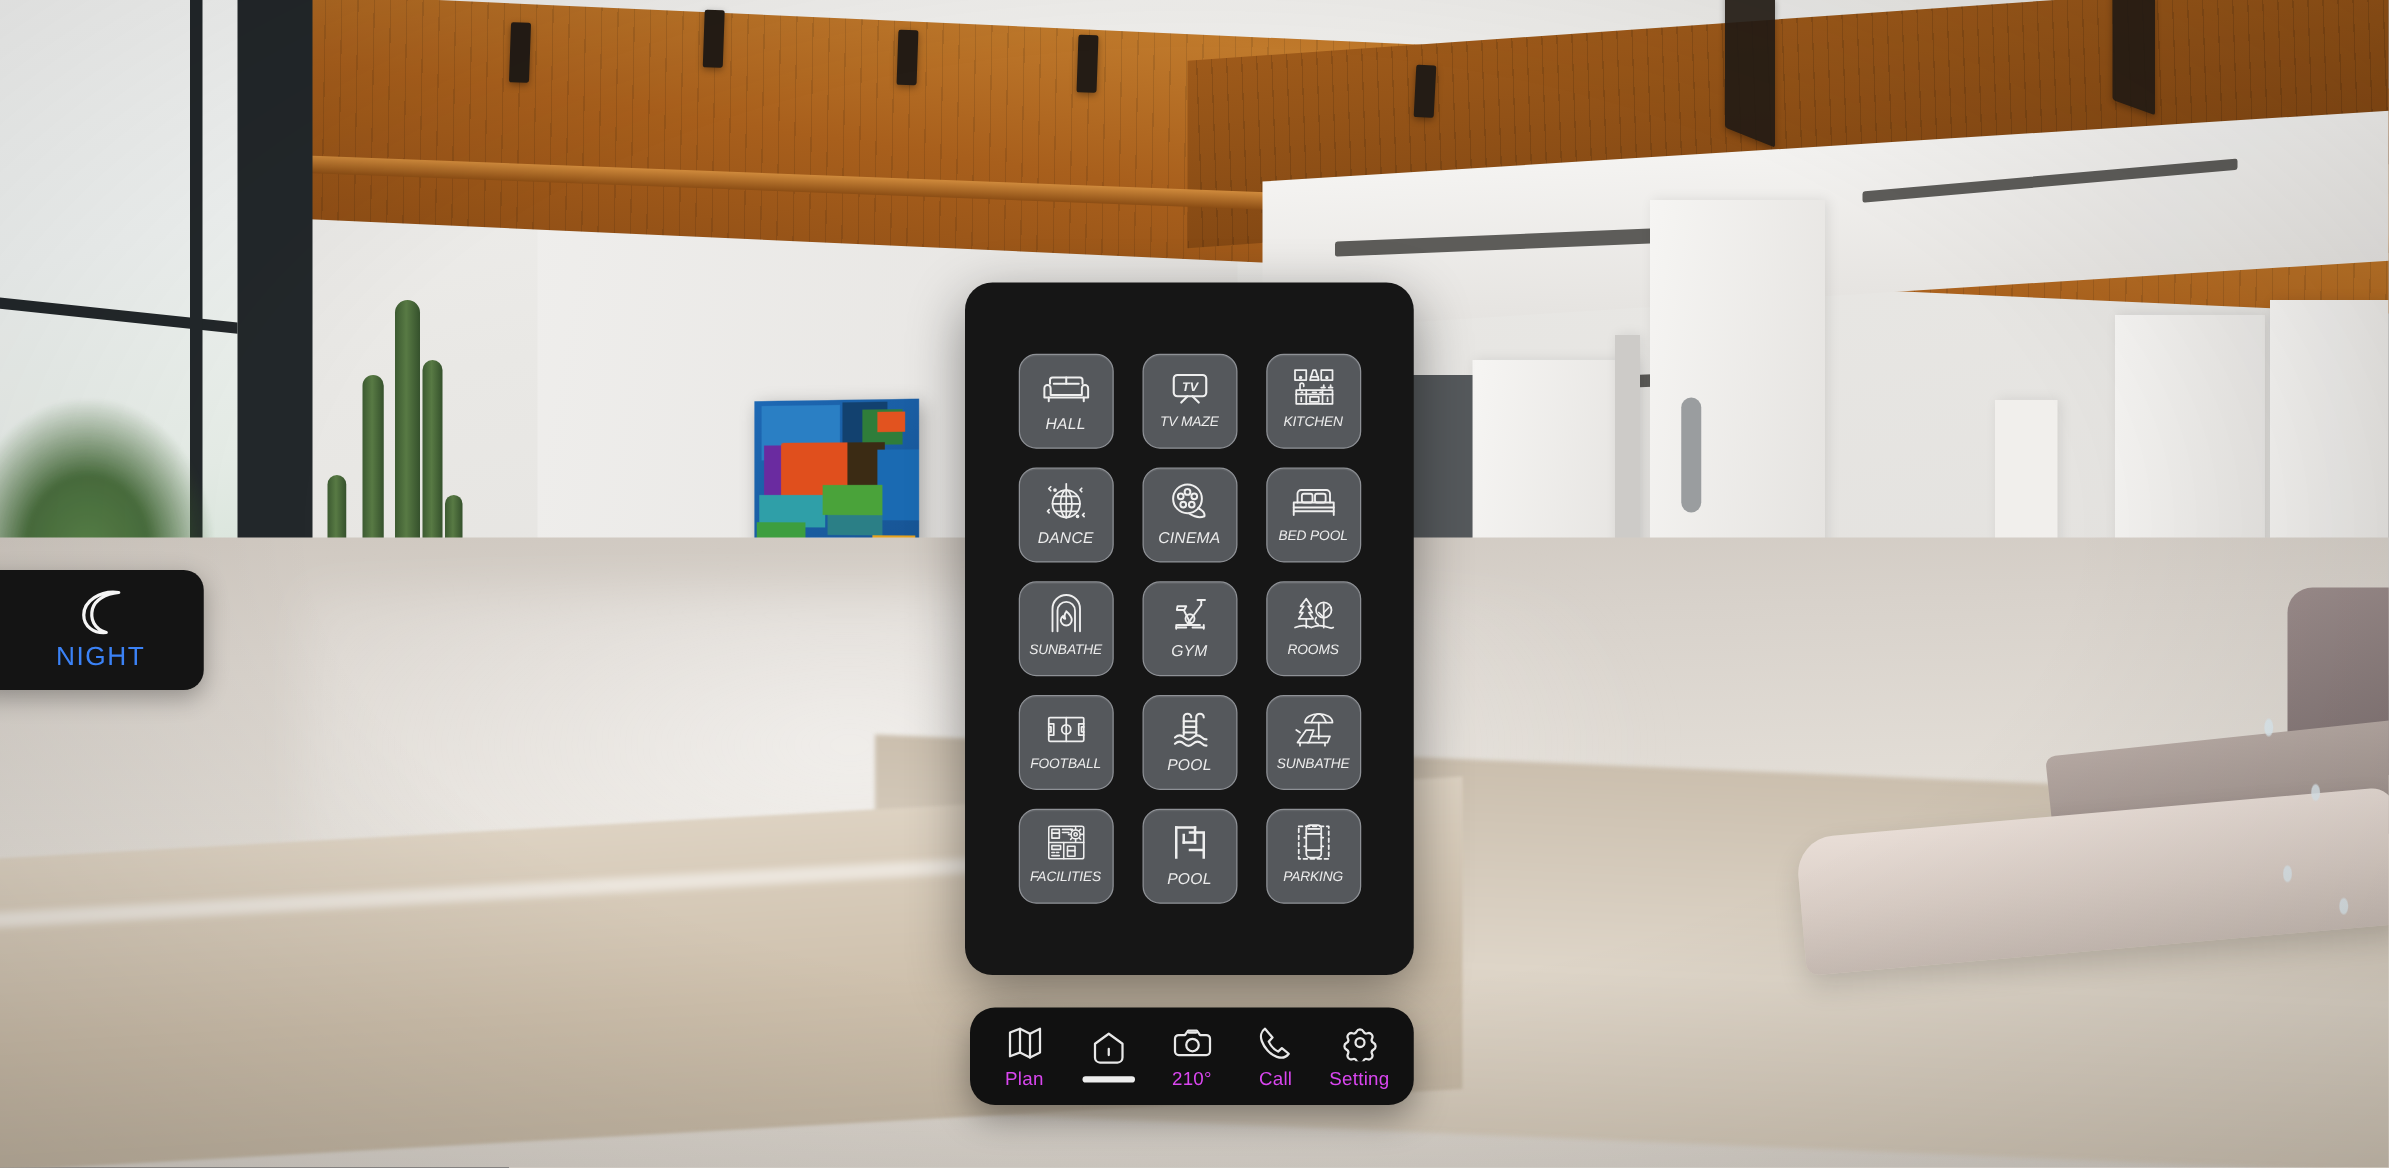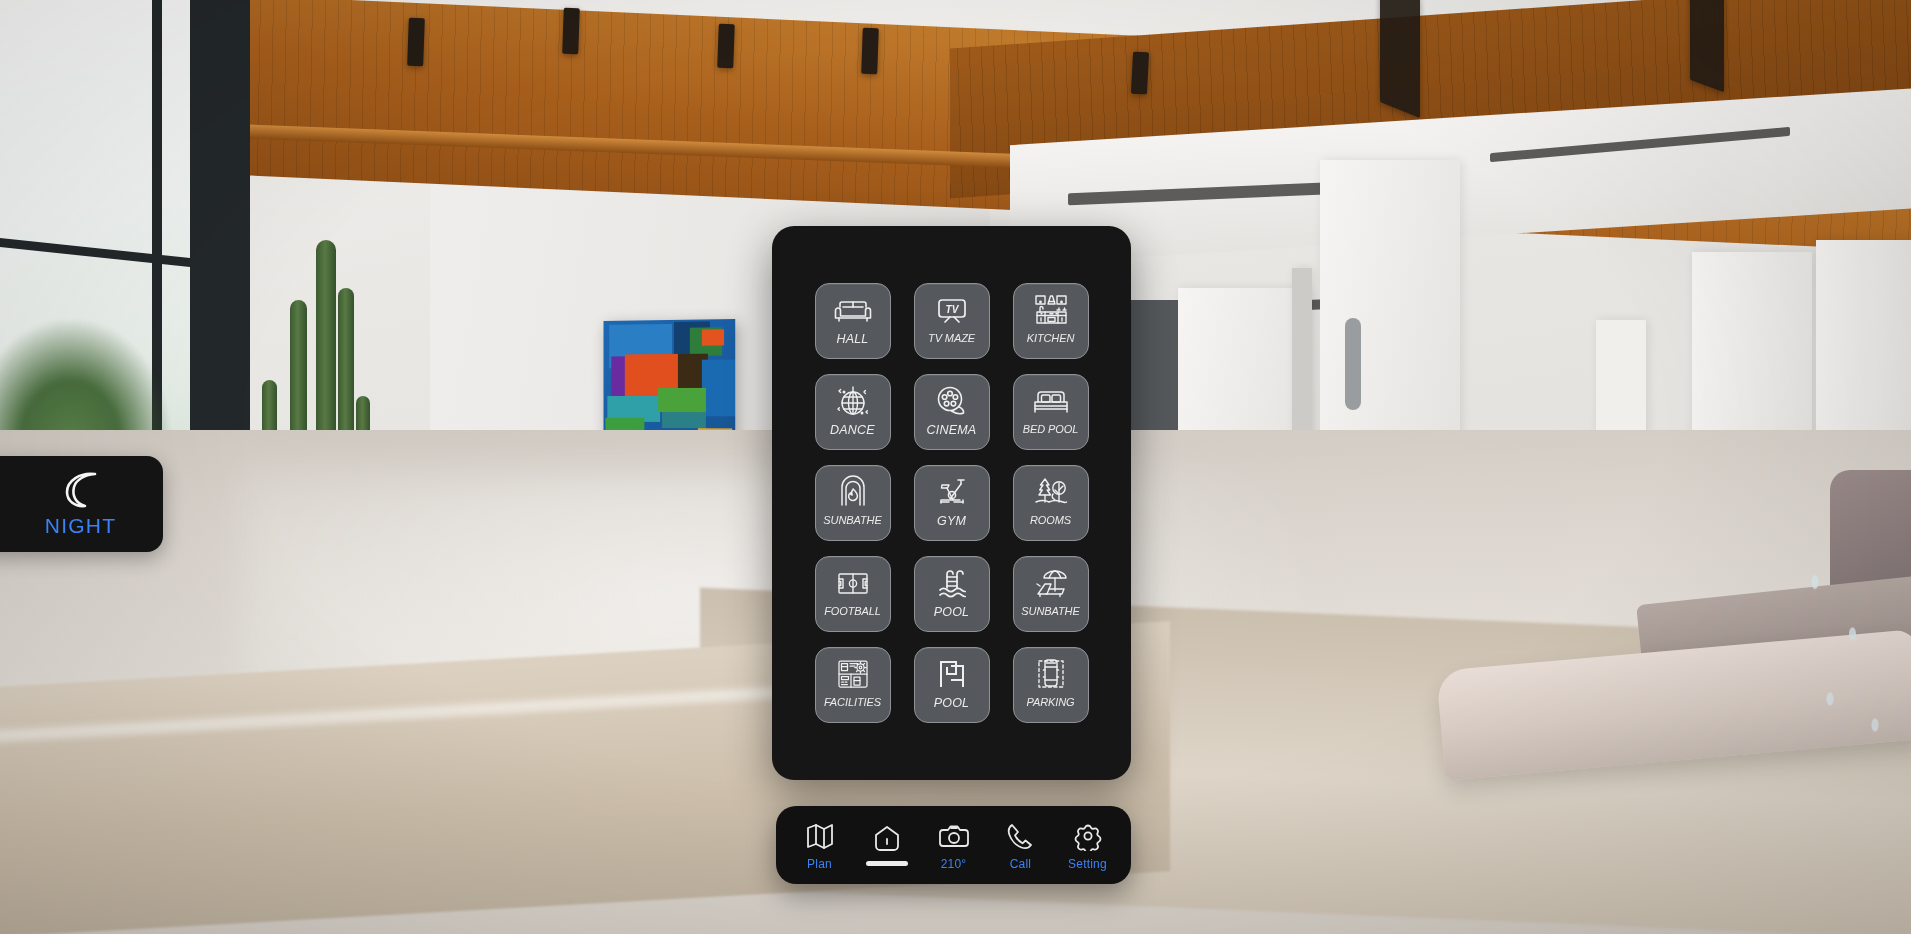--- a/index.html
+++ b/index.html
@@ -272,21 +272,21 @@
     padding:0 10px;
     box-shadow:0 10px 28px rgba(0,0,0,.38);
   }
   .tb-item {
     display:flex; flex-direction:column; align-items:center; justify-content:center;
     gap:7px; cursor:pointer; width:58px;
   }
   .tb-item .tico { width:34px; height:30px; }
   .tb-item .tico svg { width:100%; height:100%; display:block; }
   .tb-item .tb-label {
-    color:#3b82f6; font-size:12px; letter-spacing:.2px; line-height:1;
+    color:#d946ef; font-size:15px; letter-spacing:.2px; line-height:1;
   }
   .home-indicator {
     width:42px; height:5px; background:#ededed; border-radius:3px;
   }
 </style>
 </head>
 <body>
 
 <div id="stage">
 

